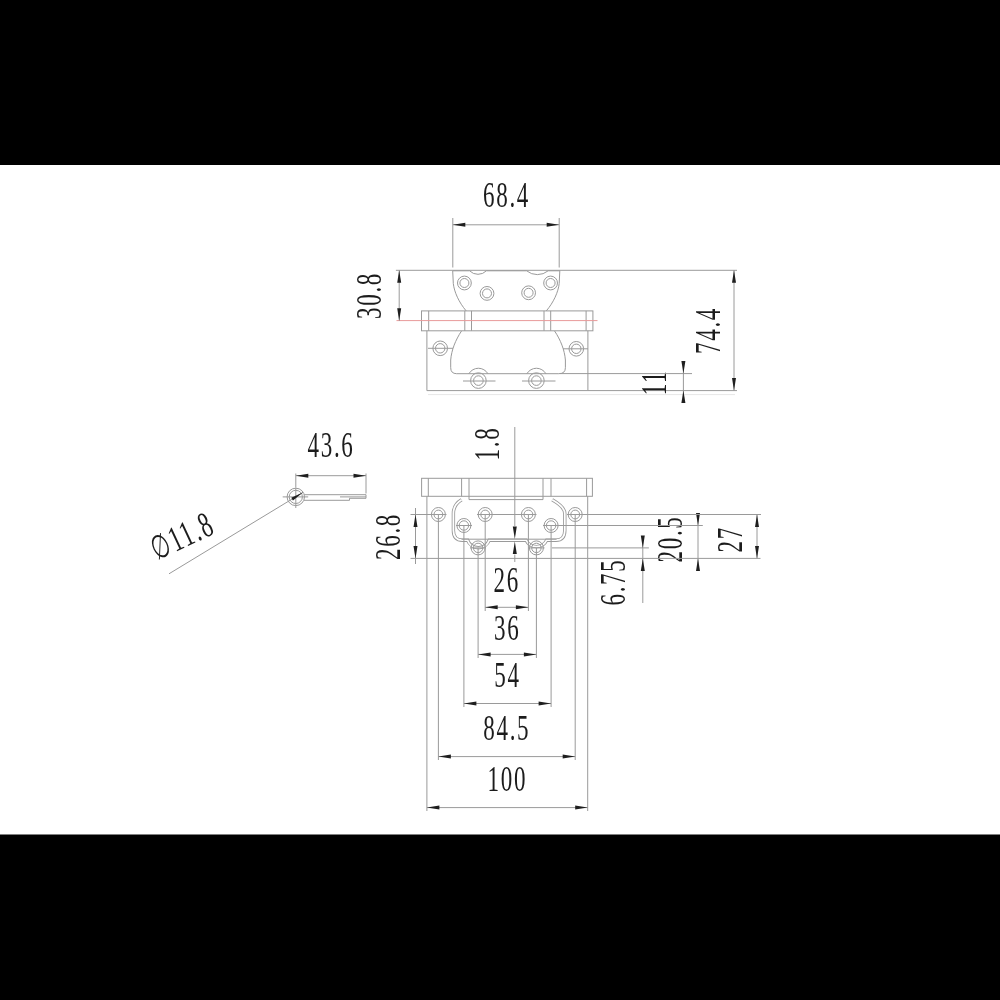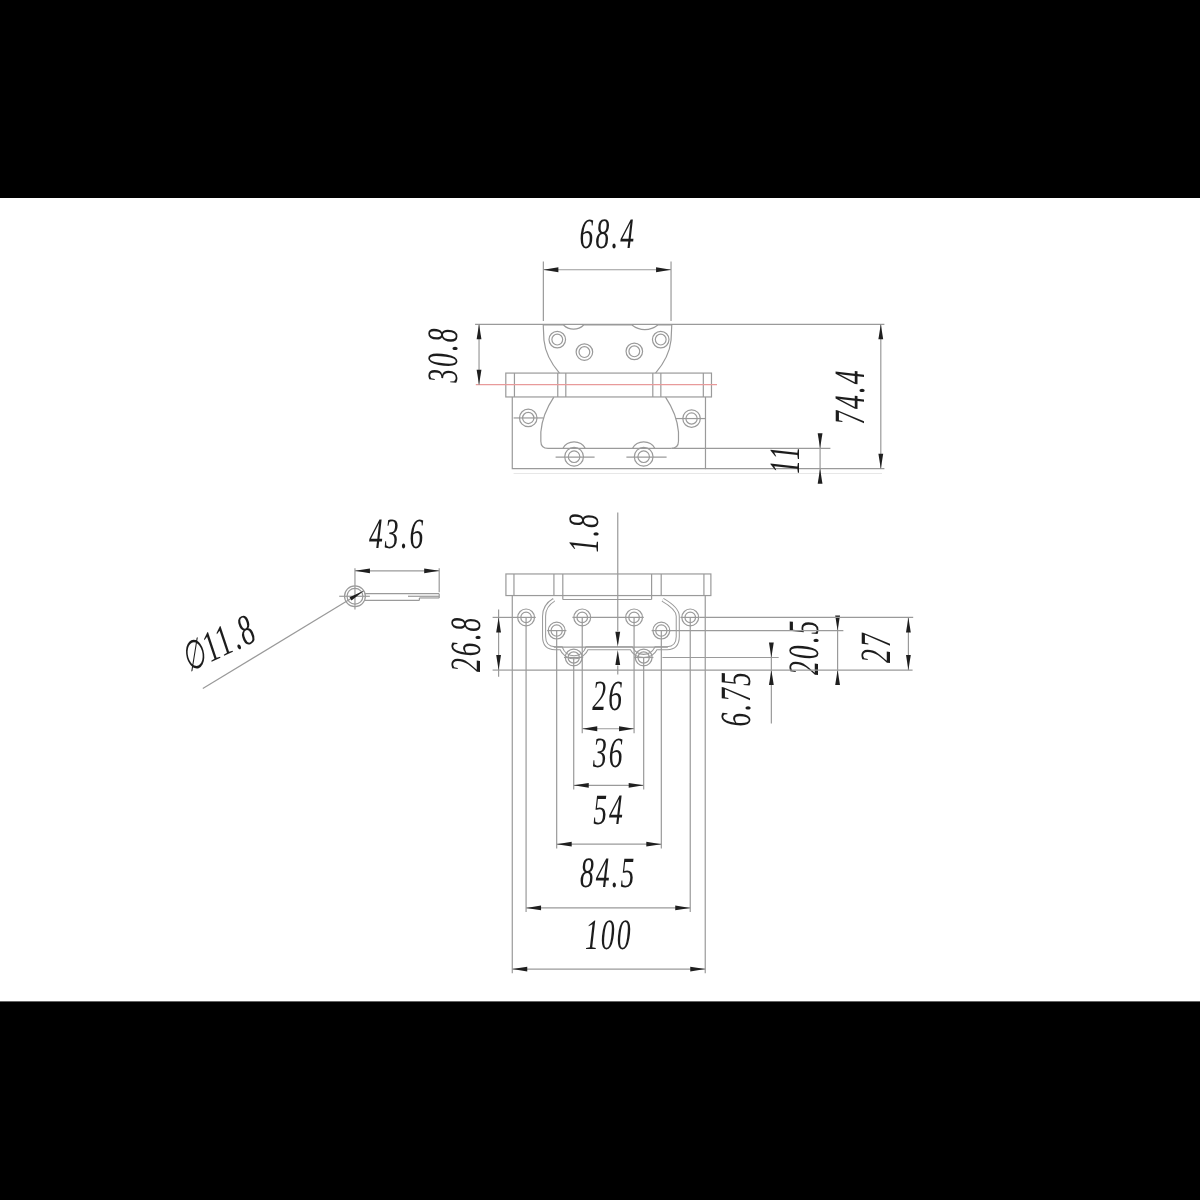--- a/index.html
+++ b/index.html
@@ -1,16 +1,16 @@
 <!DOCTYPE html>
 <html><head>
 <meta charset="utf-8">
 <style>
   html,body{margin:0;padding:0;background:#fff;}
-  #c{width:831px;height:1000px;position:relative;font-style:italic;}
+  #c{width:831px;height:1000px;position:relative;}
 </style>
 </head>
 <body>
 <div id="c">
 <svg width="1000" height="1000" viewBox="0 0 1000 1000" xmlns="http://www.w3.org/2000/svg">
 <rect x="0" y="0" width="1000" height="1000" fill="#ffffff"></rect>
 
 <g>
         <rect x="0" y="0" width="1000" height="165" fill="#000"></rect>
       </g>

